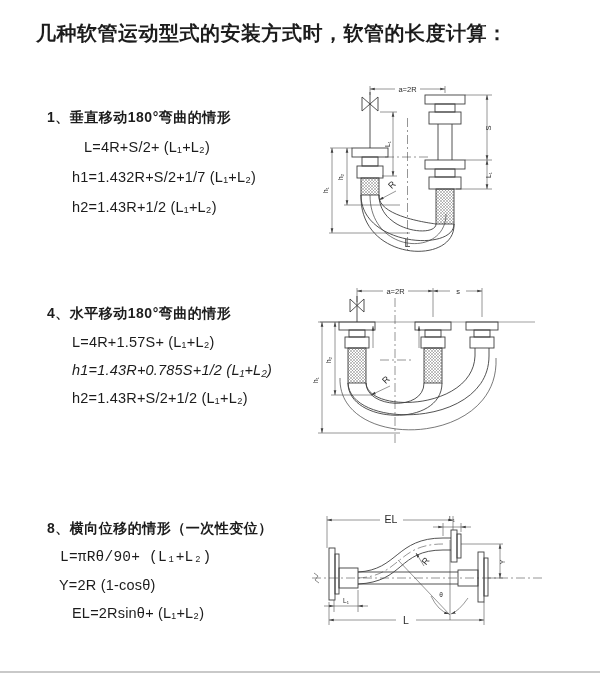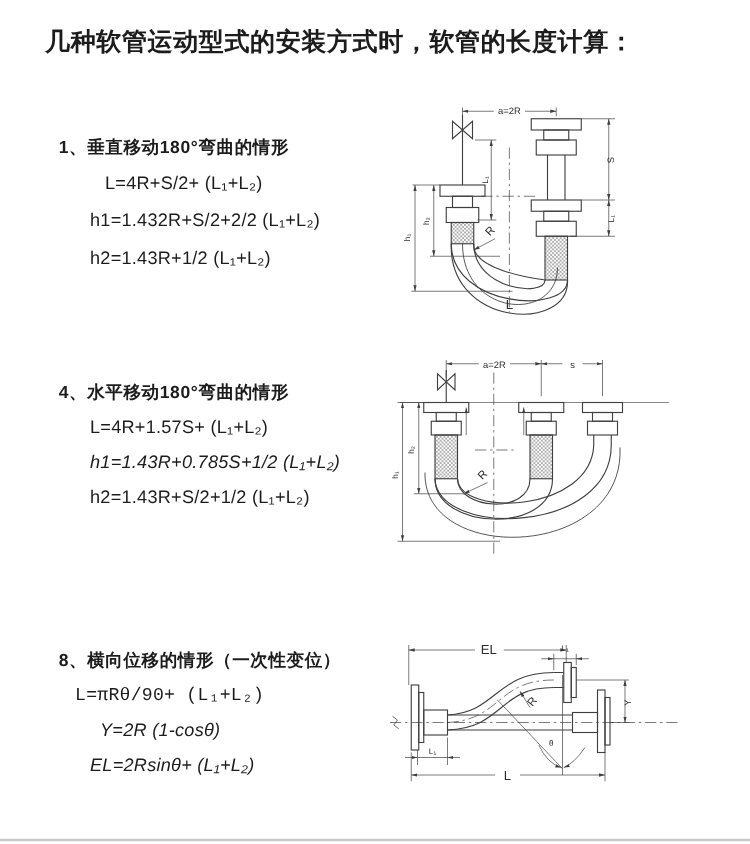--- a/index.html
+++ b/index.html
@@ -18,32 +18,32 @@
   .biglbl{font-size:10.5px;}
   .bottom-rule{left:0;top:671px;width:600px;height:2px;background:#c9c9c9;}
 </style>
 </head>
 <body>
 
 <div class="abs title">几种软管运动型式的安装方式时，软管的长度计算：</div>
 
 <div class="abs heading" style="left:47px;top:109px;text-align:right;">1、垂直移动180°弯曲的情形</div>
 <div class="abs formula" style="left:84px;top:139px;">L=4R+S/2+ (L₁+L₂)</div>
-<div class="abs formula" style="left:72px;top:169px;">h1=1.432R+S/2+2/2 (L₁+L₂)</div>
+<div class="abs formula" style="left:72px;top:169px;">h1=1.432R+S/2+1/7 (L₁+L₂)</div>
 <div class="abs formula" style="left:72px;top:199px;">h2=1.43R+1/2 (L₁+L₂)</div>
 
 <div class="abs heading" style="left:47px;top:305px;">4、水平移动180°弯曲的情形</div>
 <div class="abs formula" style="left:72px;top:334px;">L=4R+1.57S+ (L₁+L₂)</div>
 <div class="abs formula" style="left:72px;top:362px;font-style:italic;">h1=1.43R+0.785S+1/2 (L₁+L₂)</div>
 <div class="abs formula" style="left:72px;top:390px;">h2=1.43R+S/2+1/2 (L₁+L₂)</div>
 
 <div class="abs heading" style="left:47px;top:520px;">8、横向位移的情形（一次性变位）</div>
 <div class="abs formula" style="left:60px;top:549px;font-family:Liberation Mono, monospace;">L=πRθ/90+ (L₁+L₂)</div>
-<div class="abs formula" style="left:80px;top:577px;font-style:italic;">Y=2R (1-cosθ)</div>
-<div class="abs formula" style="left:72px;top:605px;font-style:italic;">EL=2Rsinθ+ (L₁+L₂)</div>
+<div class="abs formula" style="left:59px;top:577px;">Y=2R (1-cosθ)</div>
+<div class="abs formula" style="left:72px;top:605px;">EL=2Rsinθ+ (L₁+L₂)</div>
 
 <svg style="left:310px;top:70px;" width="220" height="185" viewBox="310 70 220 185">
   <defs>
     <pattern id="braid1" width="3" height="3" patternUnits="userSpaceOnUse">
       <path d="M0,3 L3,0 M0,0 L3,3" stroke="#666" stroke-width="0.4"></path>
     </pattern>
     <marker id="arw1" markerWidth="10" markerHeight="8" refX="8.6" refY="3" orient="auto-start-reverse">
       <path d="M0,0.6 L8.6,3 L0,5.4 z" fill="#3f3f3f"></path>
     </marker>
   </defs>

